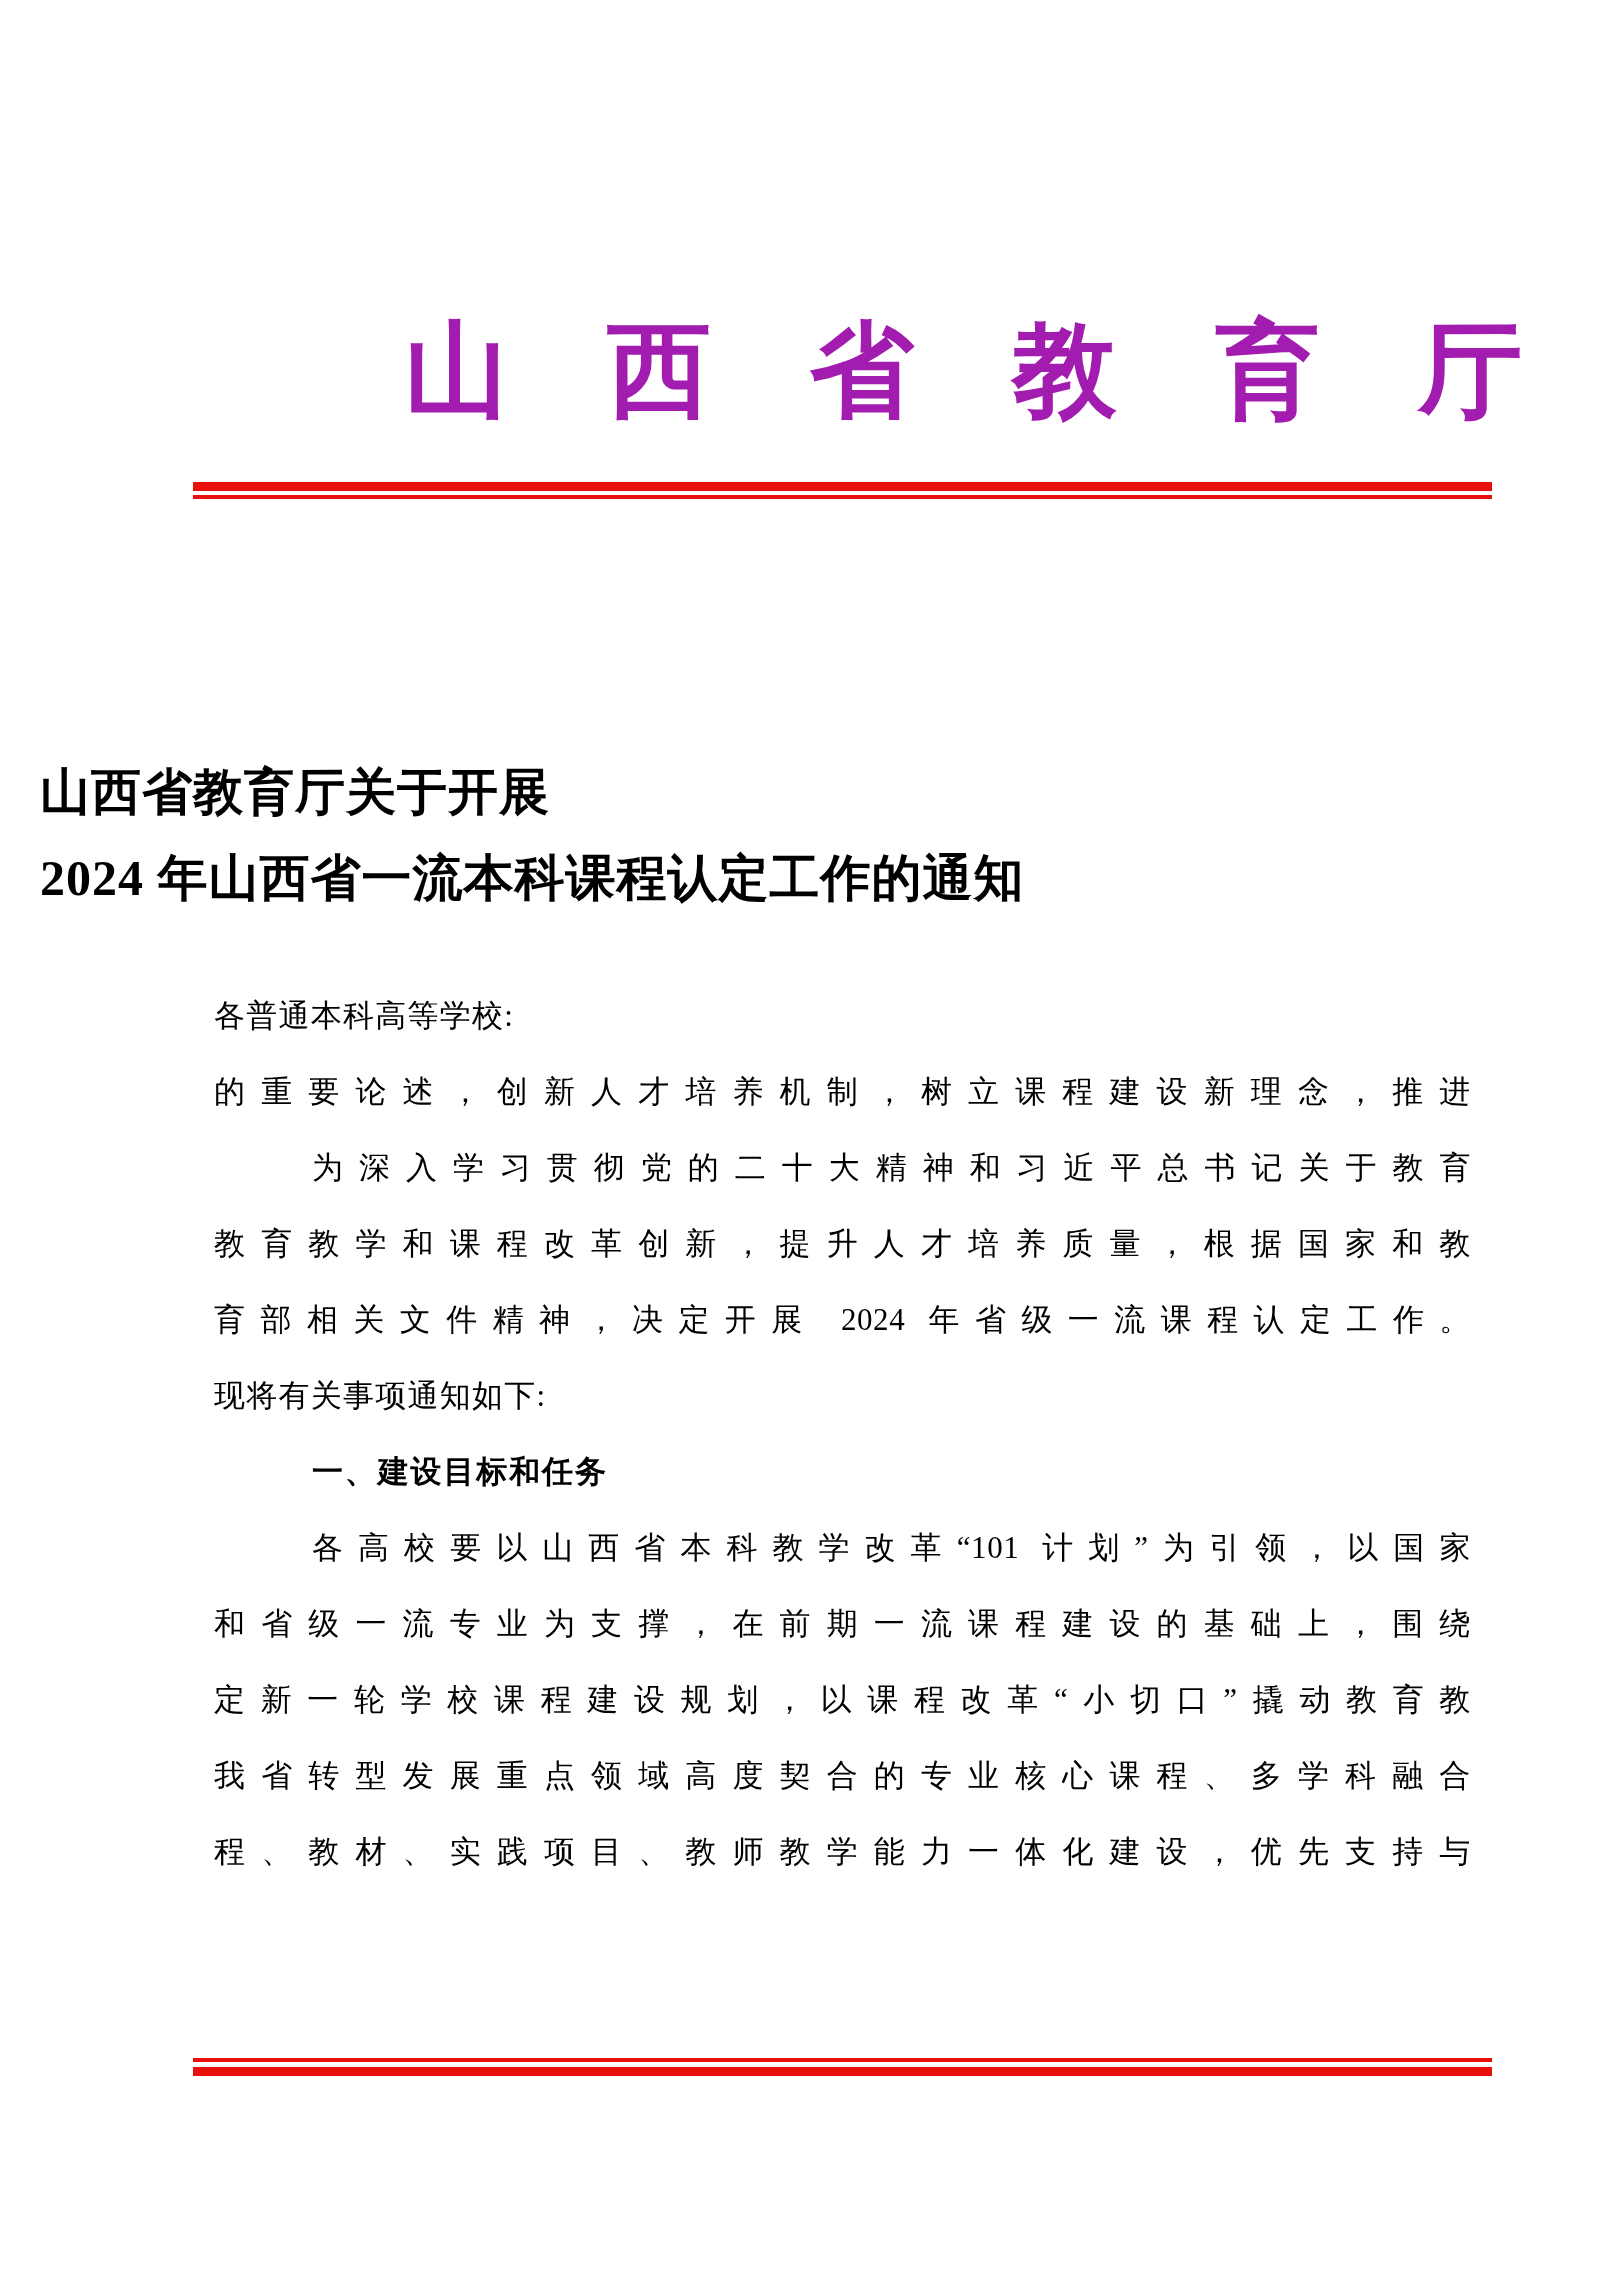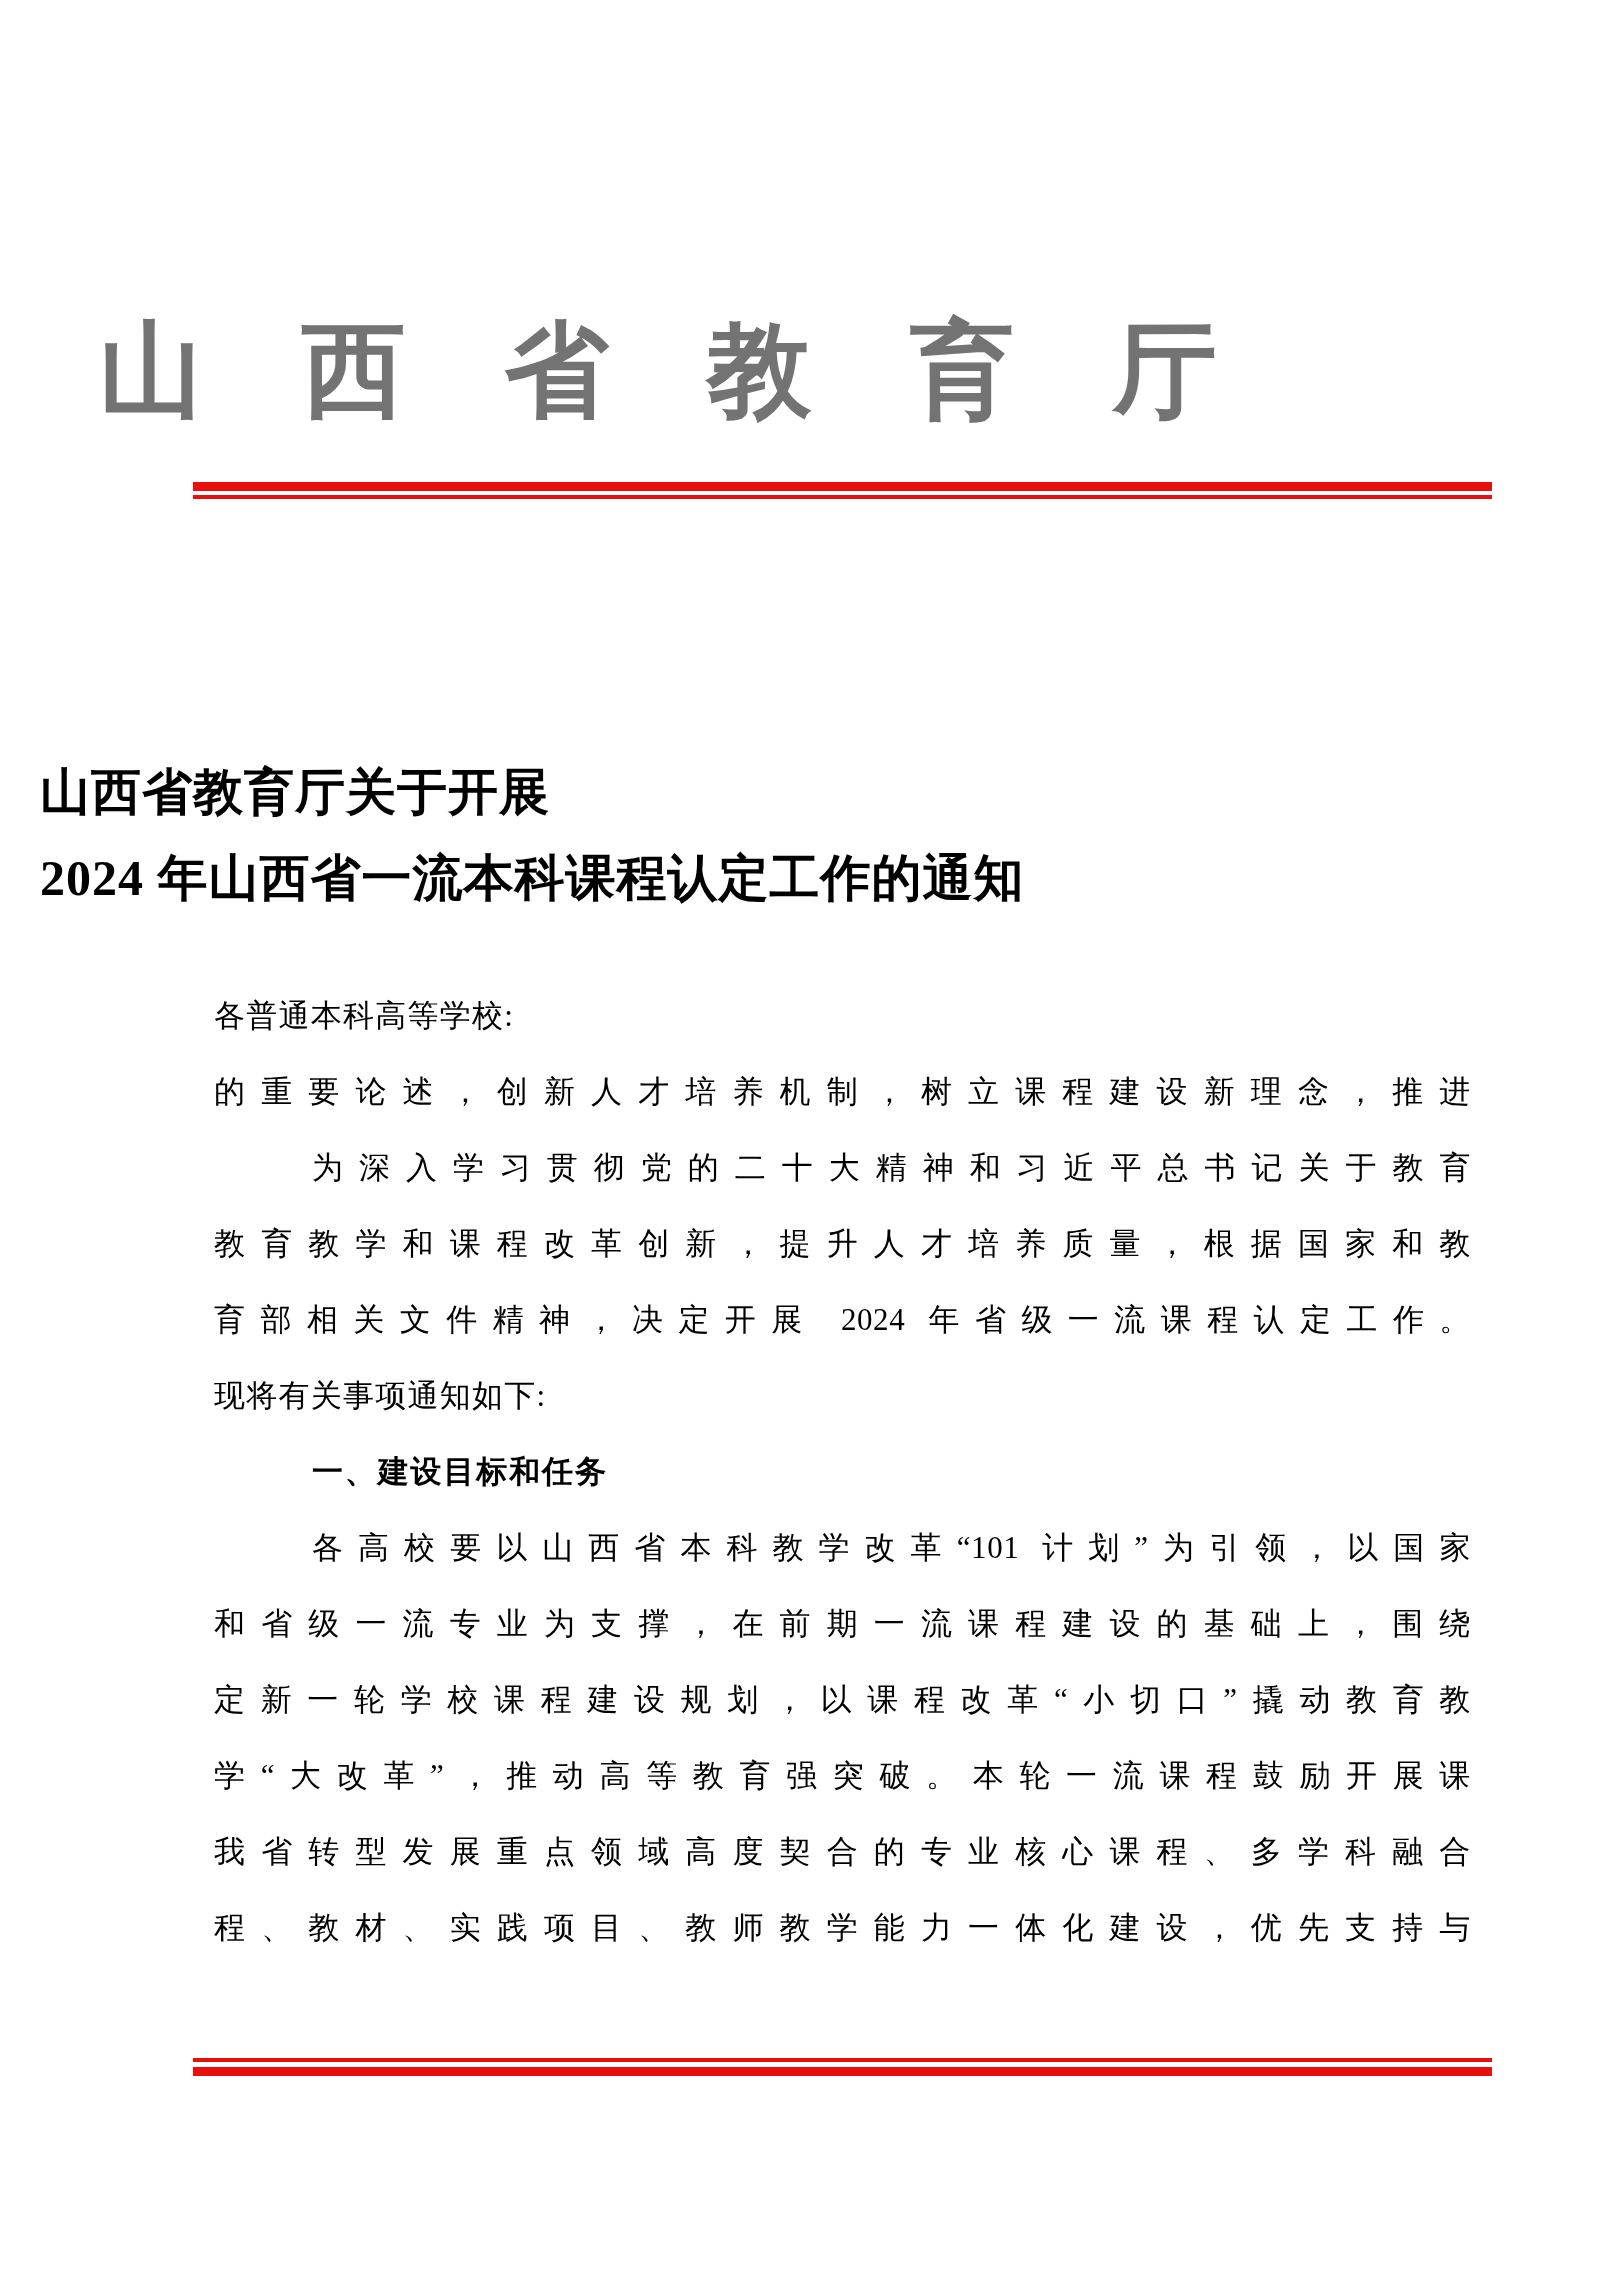--- a/index.html
+++ b/index.html
@@ -13,22 +13,22 @@
     font-family: "Liberation Serif", "DejaVu Serif", serif;
     color: #000;
   }
 
   
   .letterhead {
     position: absolute;
     top: 312px;
     left: 0;
     width: 100%;
-    text-align: left;
-    color: #737373;
+    text-align: right;
+    color: #a21caf;
     font-size: 104px;
     font-weight: bold;
     line-height: 118px;
     letter-spacing: 0.95em;
     text-indent: 0.95em;
     white-space: nowrap;
   }
 
   
   .rule-block { position: absolute; left: 193px; width: 1299px; }
@@ -116,21 +116,20 @@
     <div class="line">各普通本科高等学校:</div>
     <div class="line fill">的重要论述，创新人才培养机制，树立课程建设新理念，推进</div>
     <div class="line fill indent">为深入学习贯彻党的二十大精神和习近平总书记关于教育</div>
     <div class="line fill">教育教学和课程改革创新，提升人才培养质量，根据国家和教</div>
     <div class="line fill">育部相关文件精神，决定开展 2024 年省级一流课程认定工作。</div>
     <div class="line">现将有关事项通知如下:</div>
     <div class="line heading indent">一、建设目标和任务</div>
     <div class="line fill indent">各高校要以山西省本科教学改革“101 计划”为引领，以国家</div>
     <div class="line fill">和省级一流专业为支撑，在前期一流课程建设的基础上，围绕</div>
     <div class="line fill">定新一轮学校课程建设规划，以课程改革“小切口”撬动教育教</div>
-    <div class="line fill">学“大改革”，推动高等教育强突破。本轮一流课程鼓励开展课</div>
     <div class="line fill">我省转型发展重点领域高度契合的专业核心课程、多学科融合</div>
     <div class="line fill">程、教材、实践项目、教师教学能力一体化建设，优先支持与</div>
   </div>
 
   <div class="rule-block rule-bottom">
     <div class="rule thin"></div>
     <div class="rule thick"></div>
   </div>
 
 </div>

